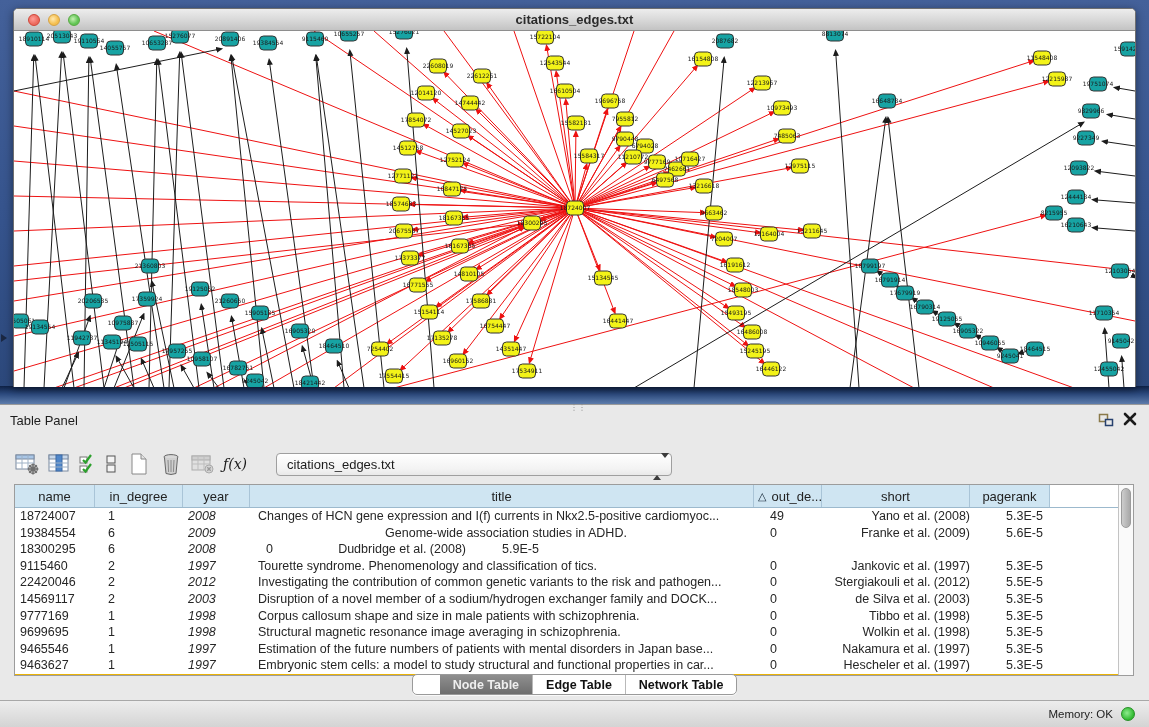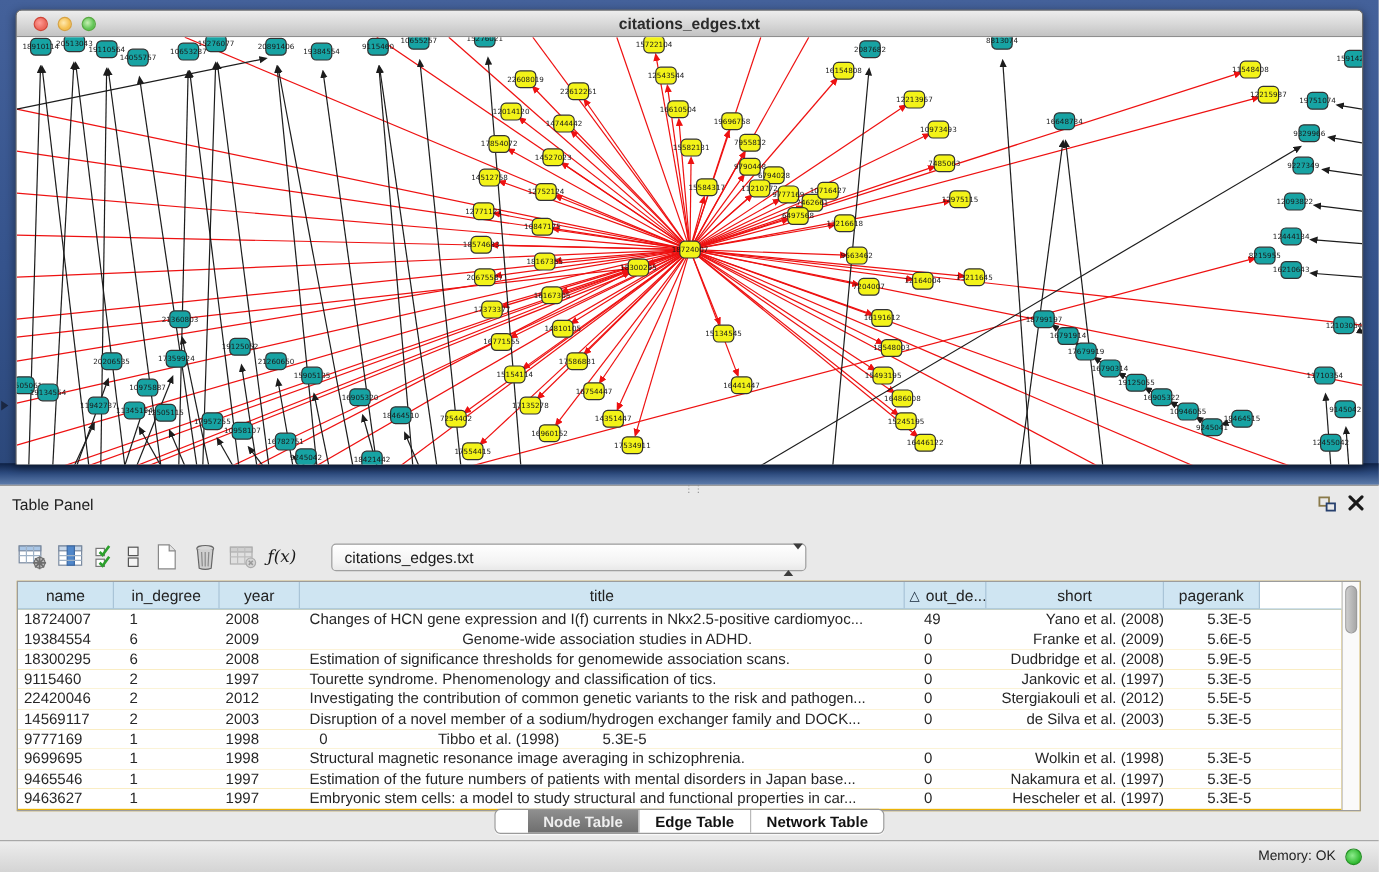--- a/index.html
+++ b/index.html
@@ -61,21 +61,21 @@
   .thead { display:flex; height:23px; background:#cfe5f2; border-bottom:1px solid #9cb9cd;
     font-size:13px; color:#222; flex-shrink:0; }
   .th { display:flex; align-items:center; justify-content:center;
     border-right:1px solid #a9c4d7; overflow:hidden; white-space:nowrap; }
   .th.left { justify-content:flex-start; padding-left:4px; }
   .th .sortglyph { font-size:11px; margin-right:5px; color:#123; }
   .th.filler { flex:1; border-right:none; background:#fff; }
   .tbody { flex:1; overflow:hidden; }
   .tr { display:flex; height:16.6px; background:#fff; font-size:12.5px; color:#262626; }
   .td { overflow:hidden; white-space:nowrap; padding-top:1px; }
-  .td.c0 { padding-left:5px; }  .td.c1 { padding-left:13px; } .td.c2 { padding-left:5px; }
+  .td.c0 { padding-left:5px; }  .td.c1 { padding-left:13px; } .td.c2 { padding-left:5px;font-style:italic; }
   .td.c3 { padding-left:8px; }  .td.c4 { padding-left:16px; }
   .td.c5 { text-align:right; } .td.c6 { padding-left:36px; }
   .td.filler { flex:1; }
   .vscroll { width:15px; border-left:1px solid #c3c3c3; background:#fafafa; position:relative; }
   .vthumb { position:absolute; left:2px; top:3px; width:10px; height:40px;
     border-radius:6px; background:linear-gradient(90deg,#cdcdcd,#a8a8a8); border:1px solid #9b9b9b; }
 
   
   .tabsbar { position:absolute; left:0; top:269px; width:100%; height:24px; text-align:center; }
   .seg { display:inline-flex; border:1px solid #9a9a9a; border-radius:5px; overflow:hidden;
@@ -860,21 +860,20 @@
                 <div class="td c3" style="width: 504px; text-align: center;">Genome-wide association studies in ADHD.</div>
                 <div class="td c4" style="width: 68px;">0</div>
                 <div class="td c5" style="width: 148px;">Franke et al. (2009)</div>
                 <div class="td c6" style="width: 80px;">5.6E-5</div>
                 <div class="td filler"></div>
               </div>
               <div class="tr">
                 <div class="td c0" style="width: 80px;">18300295</div>
                 <div class="td c1" style="width: 88px;">6</div>
                 <div class="td c2" style="width: 67px;">2008</div>
-                <div class="td c3" style="width: 504px;">Estimation of significance thresholds for genomewide association scans.</div>
                 <div class="td c4" style="width: 68px;">0</div>
                 <div class="td c5" style="width: 148px;">Dudbridge et al. (2008)</div>
                 <div class="td c6" style="width: 80px;">5.9E-5</div>
                 <div class="td filler"></div>
               </div>
               <div class="tr">
                 <div class="td c0" style="width: 80px;">9115460</div>
                 <div class="td c1" style="width: 88px;">2</div>
                 <div class="td c2" style="width: 67px;">1997</div>
                 <div class="td c3" style="width: 504px;">Tourette syndrome. Phenomenology and classification of tics.</div>
@@ -900,20 +899,21 @@
                 <div class="td c3" style="width: 504px;">Disruption of a novel member of a sodium/hydrogen exchanger family and DOCK...</div>
                 <div class="td c4" style="width: 68px;">0</div>
                 <div class="td c5" style="width: 148px;">de Silva et al. (2003)</div>
                 <div class="td c6" style="width: 80px;">5.3E-5</div>
                 <div class="td filler"></div>
               </div>
               <div class="tr">
                 <div class="td c0" style="width: 80px;">9777169</div>
                 <div class="td c1" style="width: 88px;">1</div>
                 <div class="td c2" style="width: 67px;">1998</div>
+                <div class="td c3" style="width: 504px;">Corpus callosum shape and size in male patients with schizophrenia.</div>
                 <div class="td c4" style="width: 68px;">0</div>
                 <div class="td c5" style="width: 148px;">Tibbo et al. (1998)</div>
                 <div class="td c6" style="width: 80px;">5.3E-5</div>
                 <div class="td filler"></div>
               </div>
               <div class="tr">
                 <div class="td c0" style="width: 80px;">9699695</div>
                 <div class="td c1" style="width: 88px;">1</div>
                 <div class="td c2" style="width: 67px;">1998</div>
                 <div class="td c3" style="width: 504px;">Structural magnetic resonance image averaging in schizophrenia.</div>

